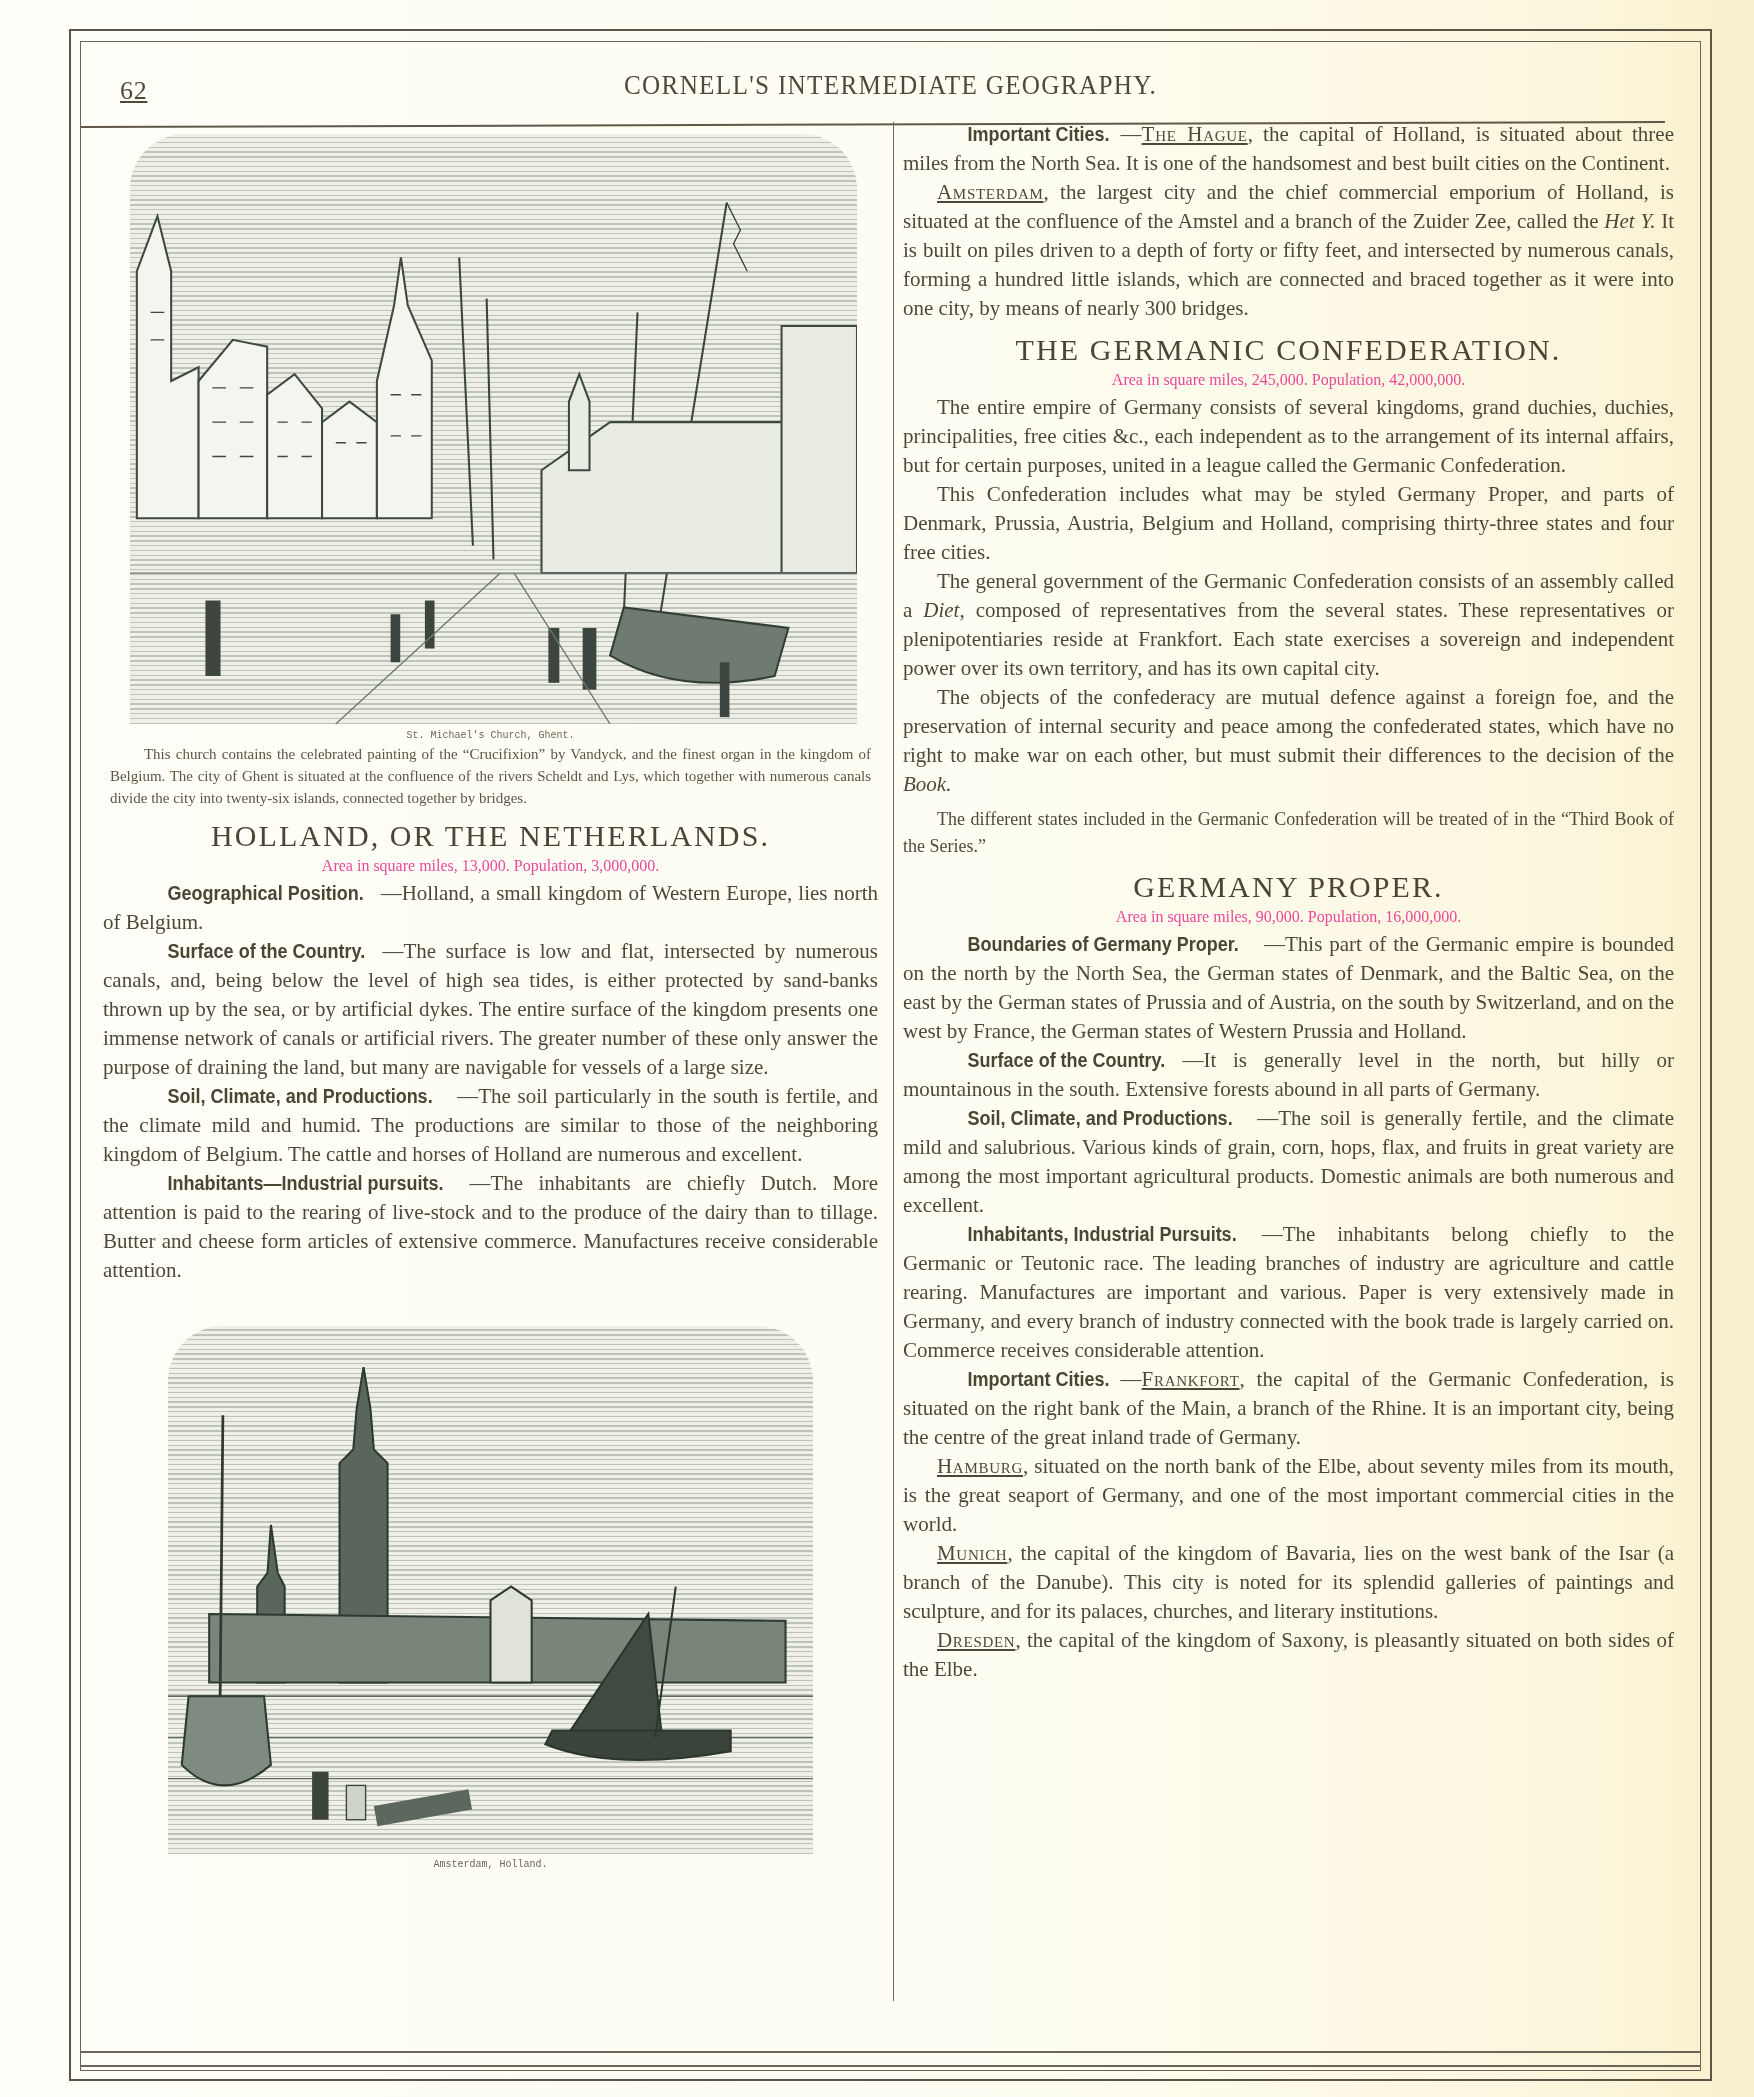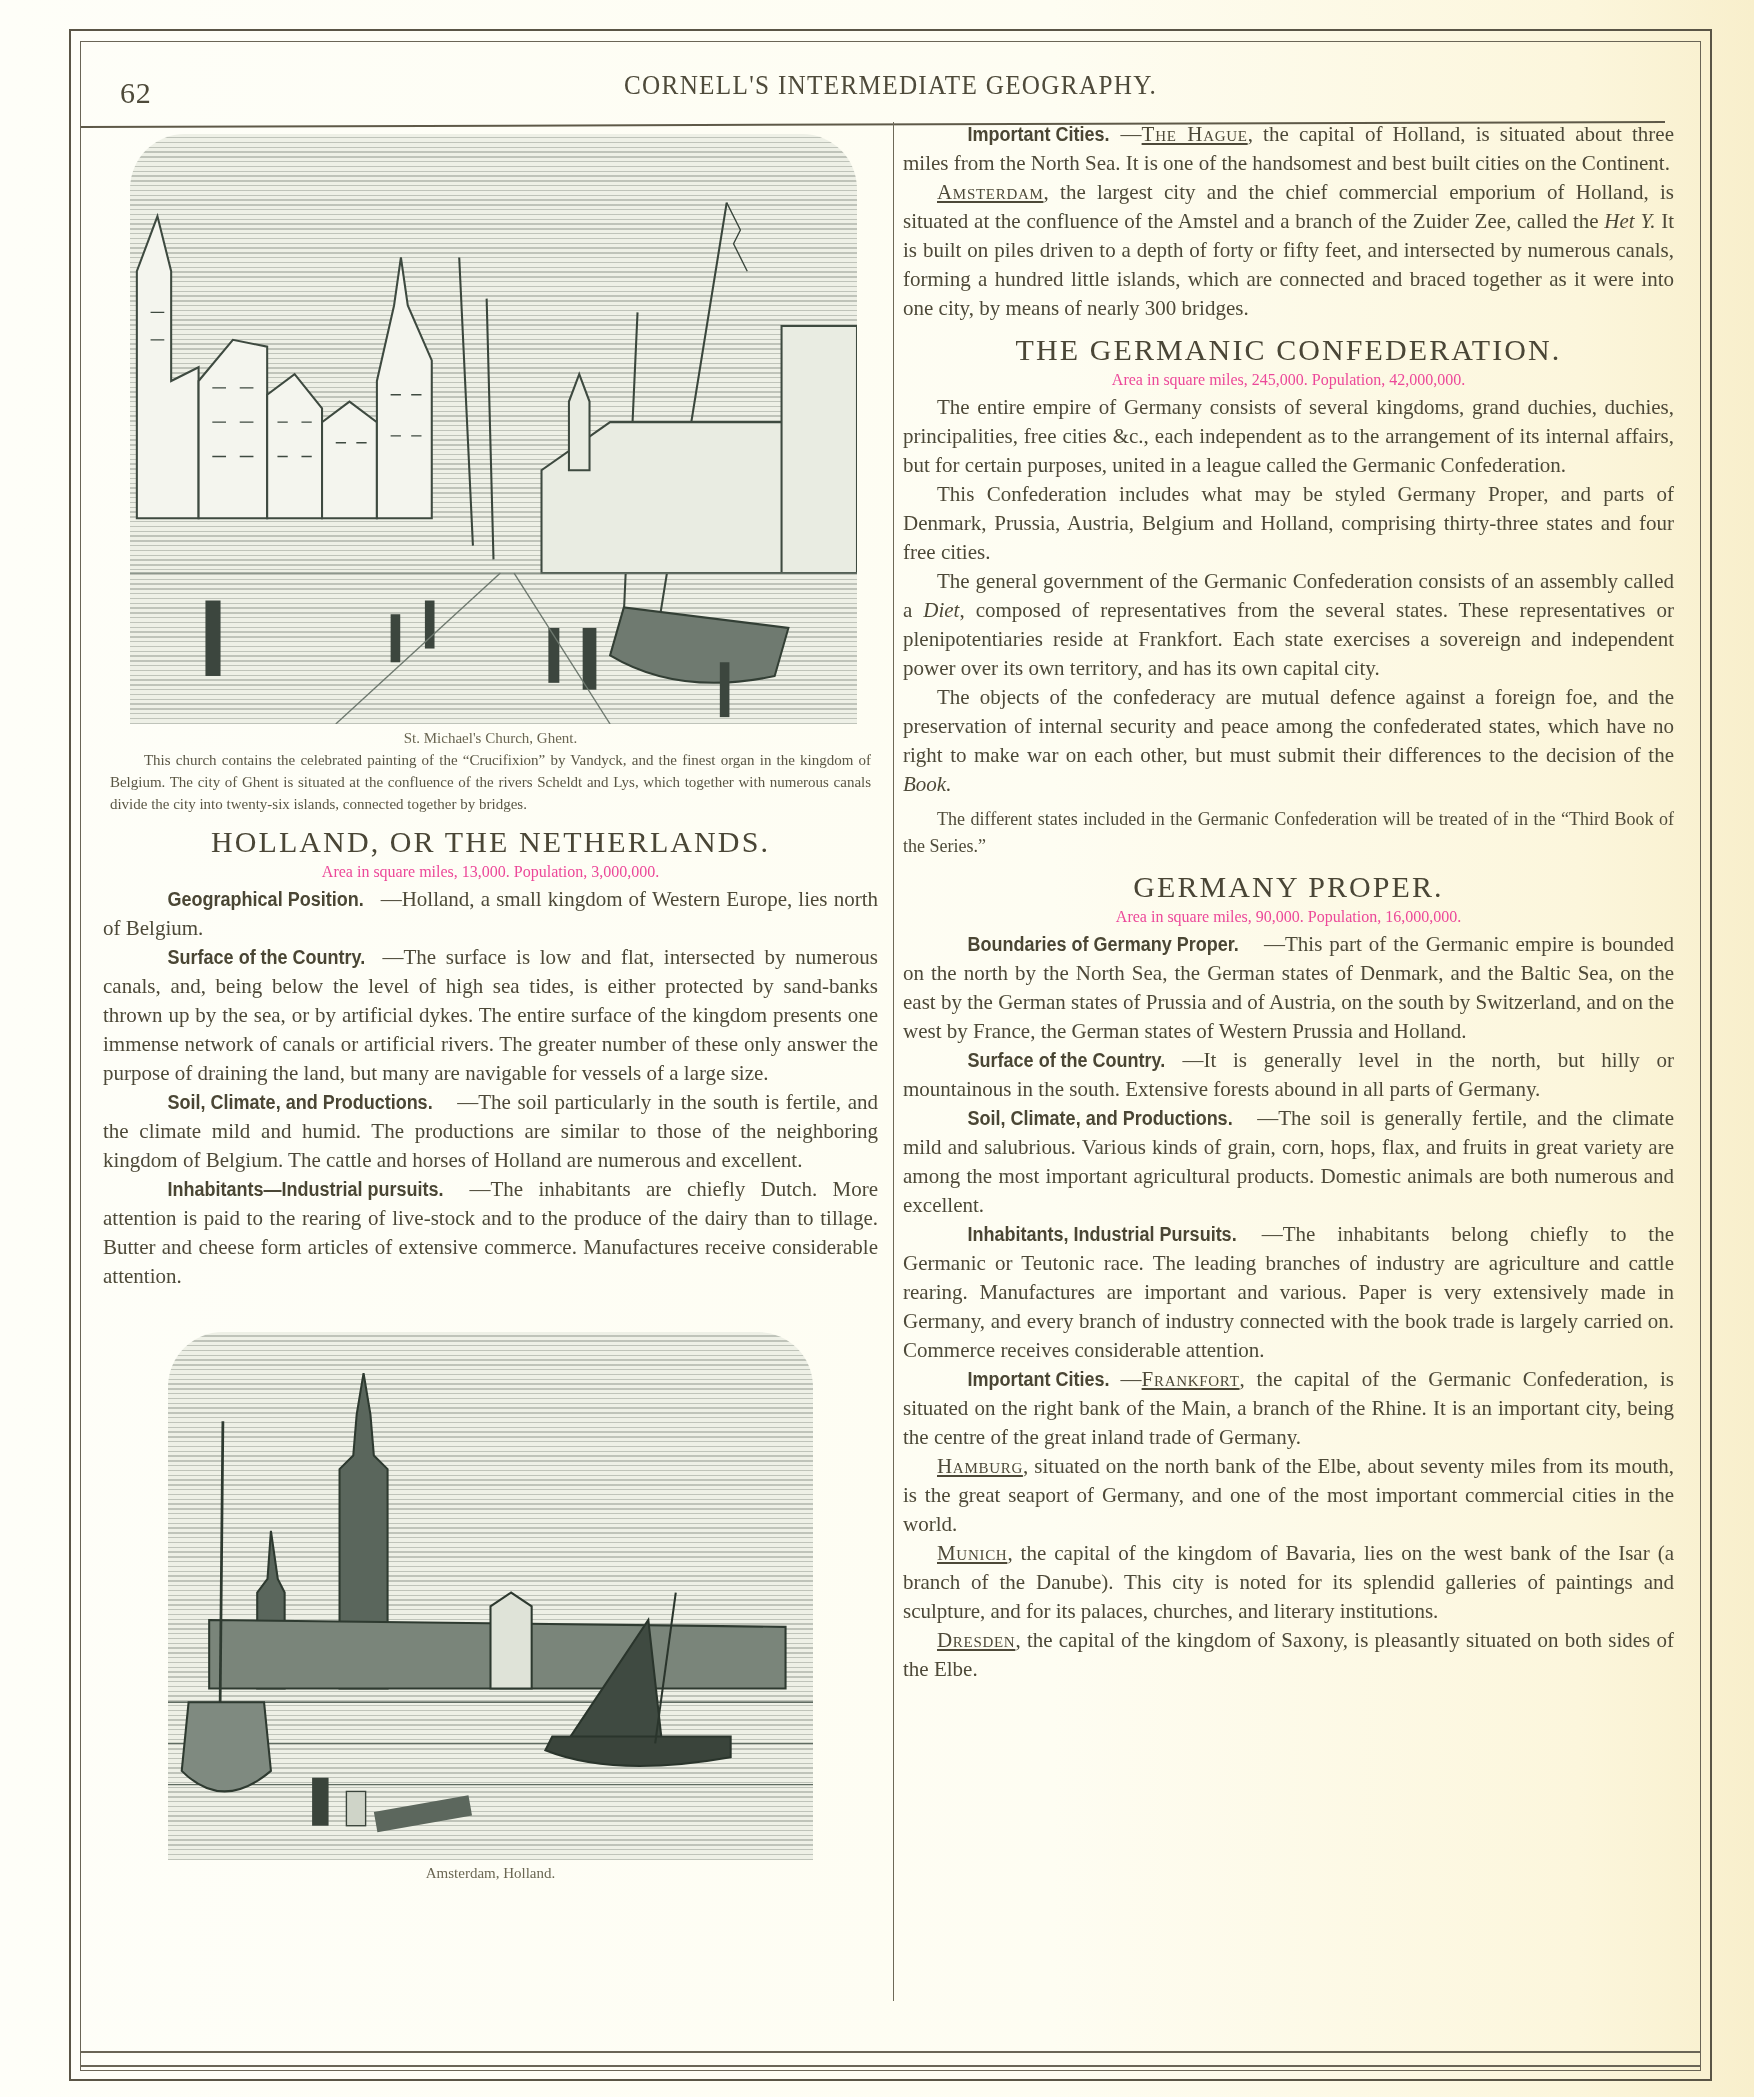--- a/index.html
+++ b/index.html
@@ -15,21 +15,21 @@
   }
   .frame-inner {
     position: absolute; left: 80px; top: 41px; width: 1621px; height: 2030px;
     border: 1.4px solid #6a6556; box-sizing: border-box;
   }
   .running-head {
     position: absolute; left: 80px; top: 70px; width: 1621px; height: 41px;
   }
   .page-number {
     position: absolute; left: 40px; top: 5.5px;
-    font-size: 30px; letter-spacing: 0.7px; color: #4e4a3a;
+    font-size: 26px; letter-spacing: 0.7px; color: #4e4a3a; text-decoration: underline;
   }
   .running-title {
     position: absolute; left: 0; right: 0; top: 0; text-align: center;
     font-size: 27.4px; letter-spacing: 1.4px; color: #4e4a3a; transform: scaleX(0.92);
   }
   .head-rule {
     position: absolute; left: 81px; top: 126px; width: 1584px; height: 2.1px;
     background: #5e5948; transform: rotate(-0.18deg); transform-origin: left;
   }
   .col-divider {
@@ -51,21 +51,21 @@
   .lead { font-family: "Liberation Sans", "DejaVu Sans", sans-serif; font-weight: bold;
           font-size: 20px; color: #4a4634; transform: scaleX(0.9); display: inline-block; transform-origin: left; margin-right: -8.2px; }
   .sc { font-variant: small-caps; letter-spacing: 0.7px; text-decoration: underline; }
   em { font-style: italic; }
   .section-title {
     margin: 9.6px 0 4.1px 0; text-align: center; font-size: 30px; letter-spacing: 2.1px;
     color: #4a4636; font-weight: normal;
   }
   .stats { text-align: center; font-size: 16px; margin: 2.7px 0 4.1px; color: #ec4899; }
   .note { margin: 6.9px 0 0 0; font-size: 18px; line-height: 27.4px; text-indent: 34px; color: #4f4b3a; text-align: justify; }
-  .caption-title { text-align: center; font-size: 15px; color: #6a6652; margin-top: 5.5px; }
+  .caption-title { text-align: center; font-size: 10px; color: #6a6652; margin-top: 5.5px; font-family: Liberation Mono, monospace; }
   .caption-text { font-size: 15px; line-height: 22px; text-indent: 34px; text-align: justify; color: #5a5644; margin: 2.7px 6.9px 0 6.9px; }
 
   .engraving {
     position: relative; border-radius: 55px 55px 0 0; overflow: hidden;
     background-color: #eef0e6;
     background-image:
       repeating-linear-gradient(0deg, rgba(70,80,70,0.28) 0 1.4px, transparent 1.4px 4.8px);
   }
   .engraving svg { position: absolute; left: 0; top: 0; width: 100%; height: 100%; }
   .eng-ghent { width: 727px; height: 590px; margin-left: 27.4px; }

